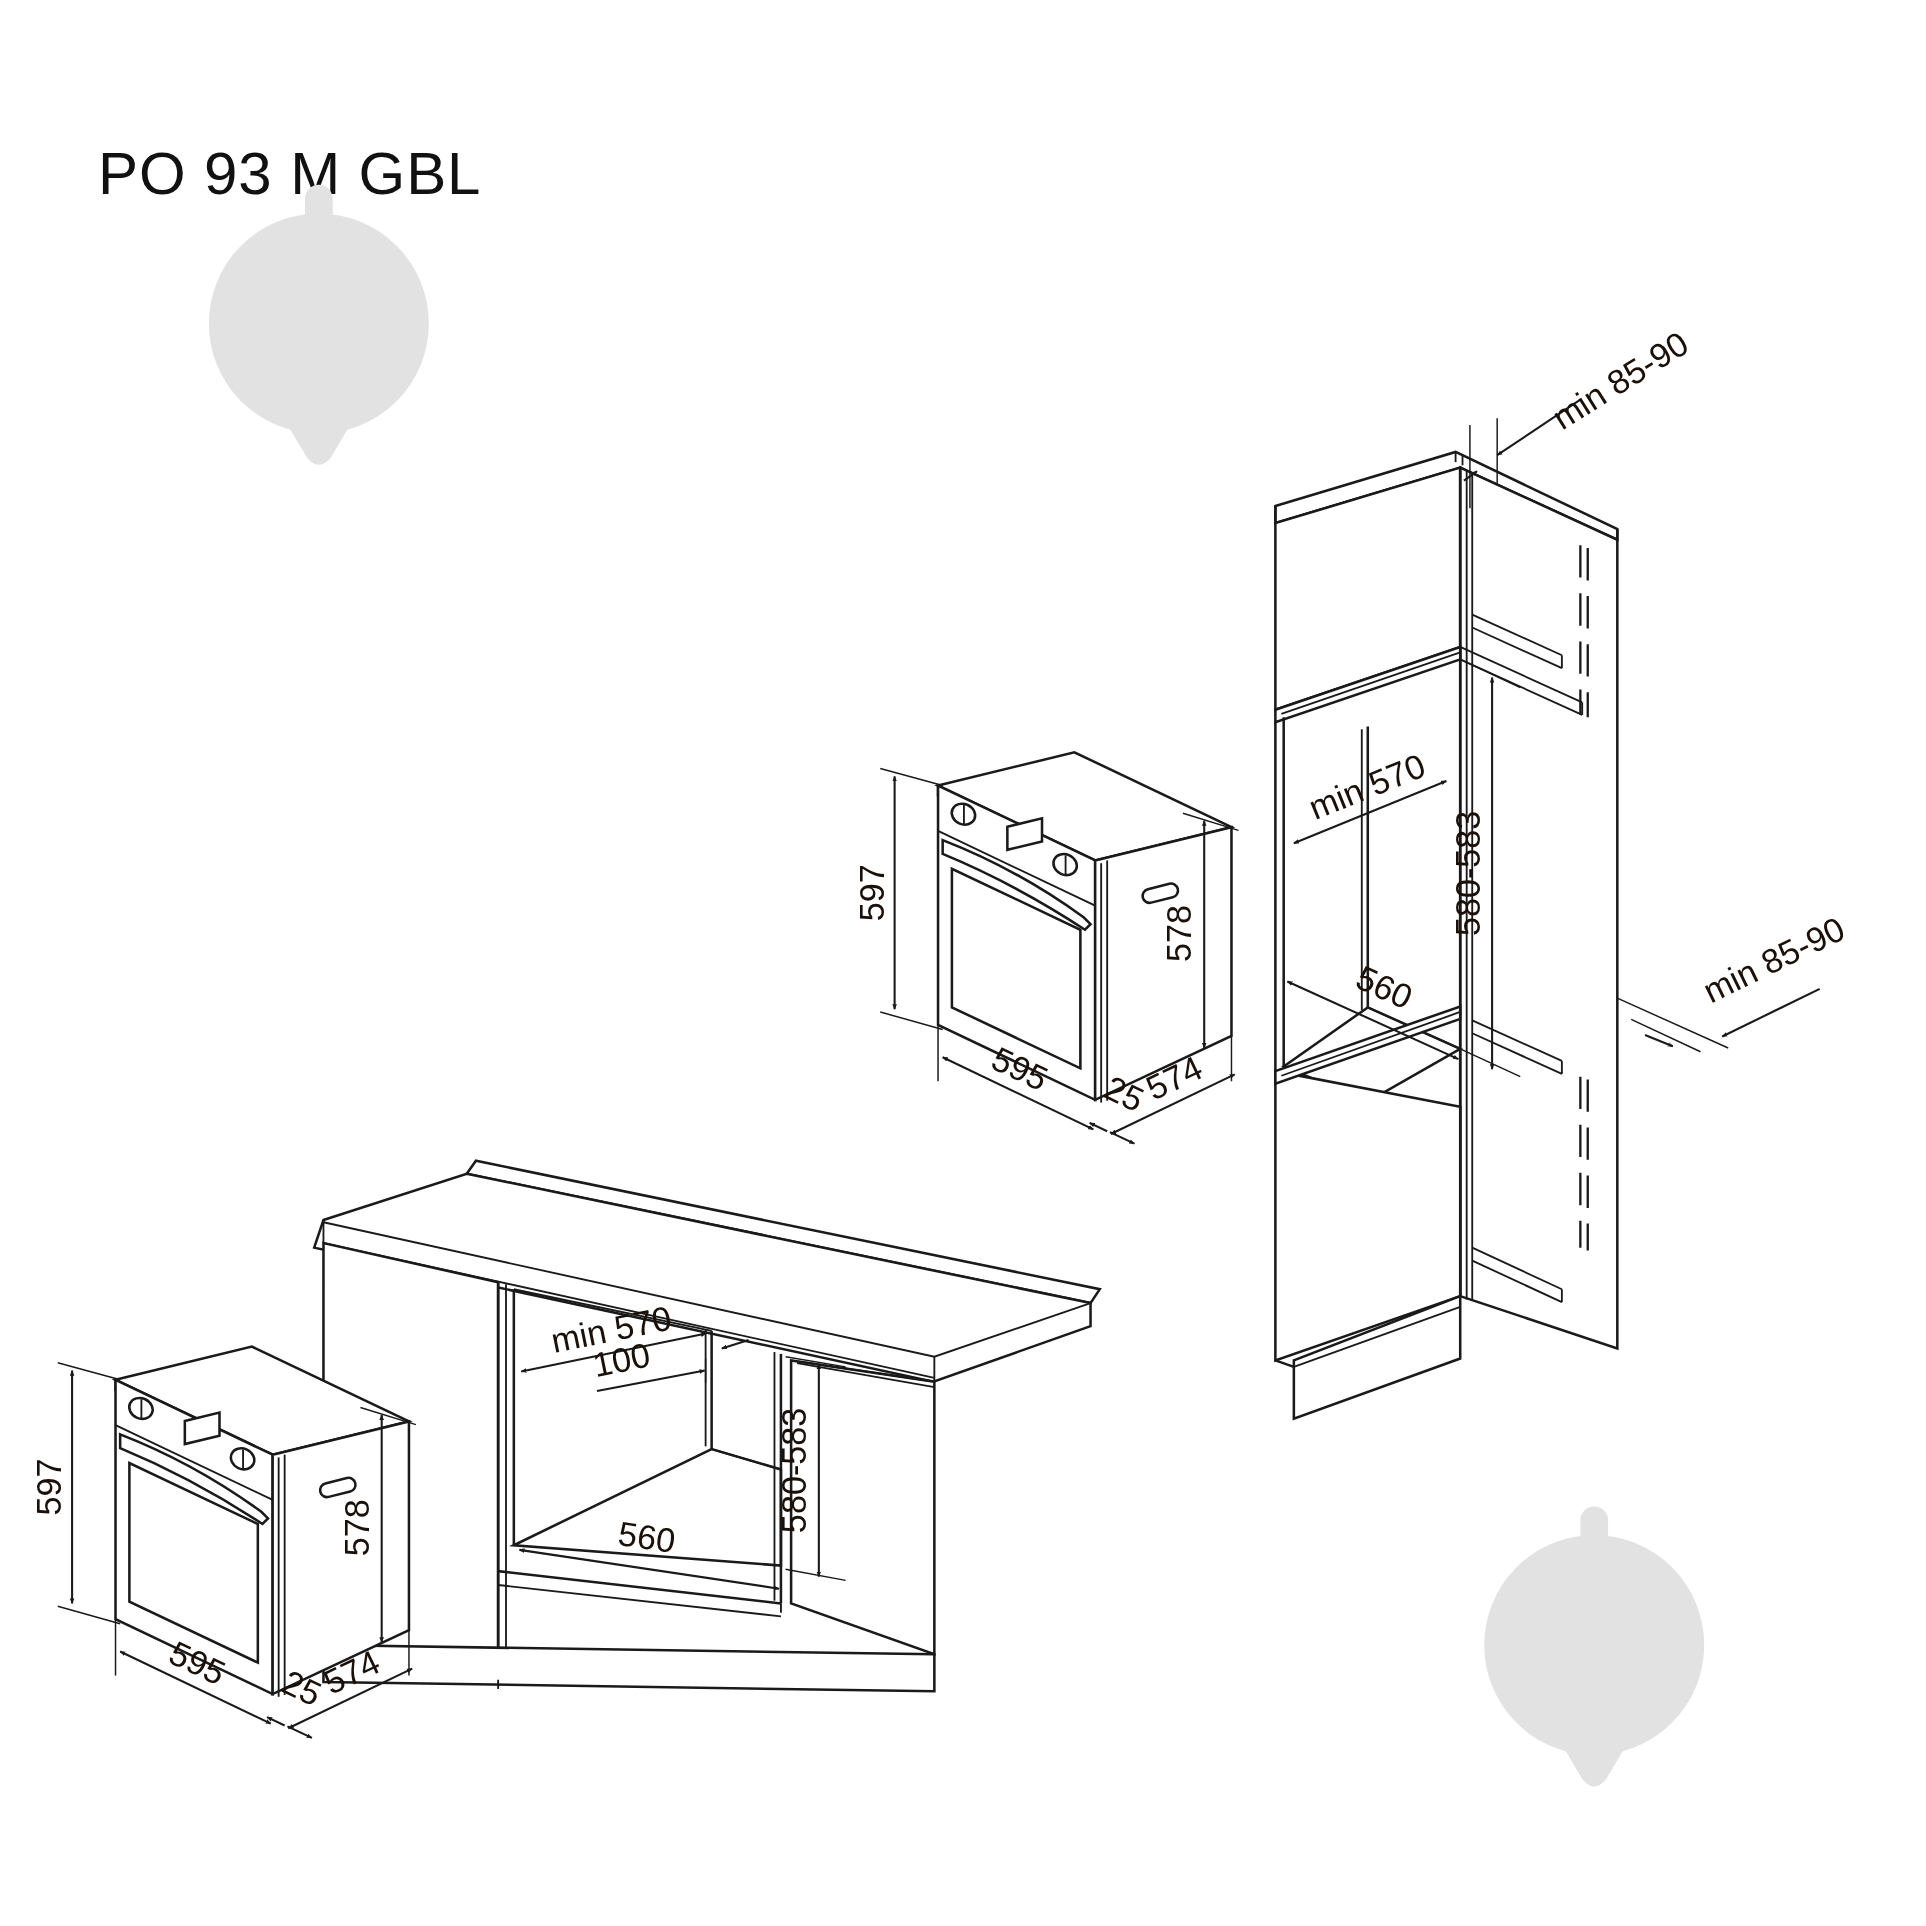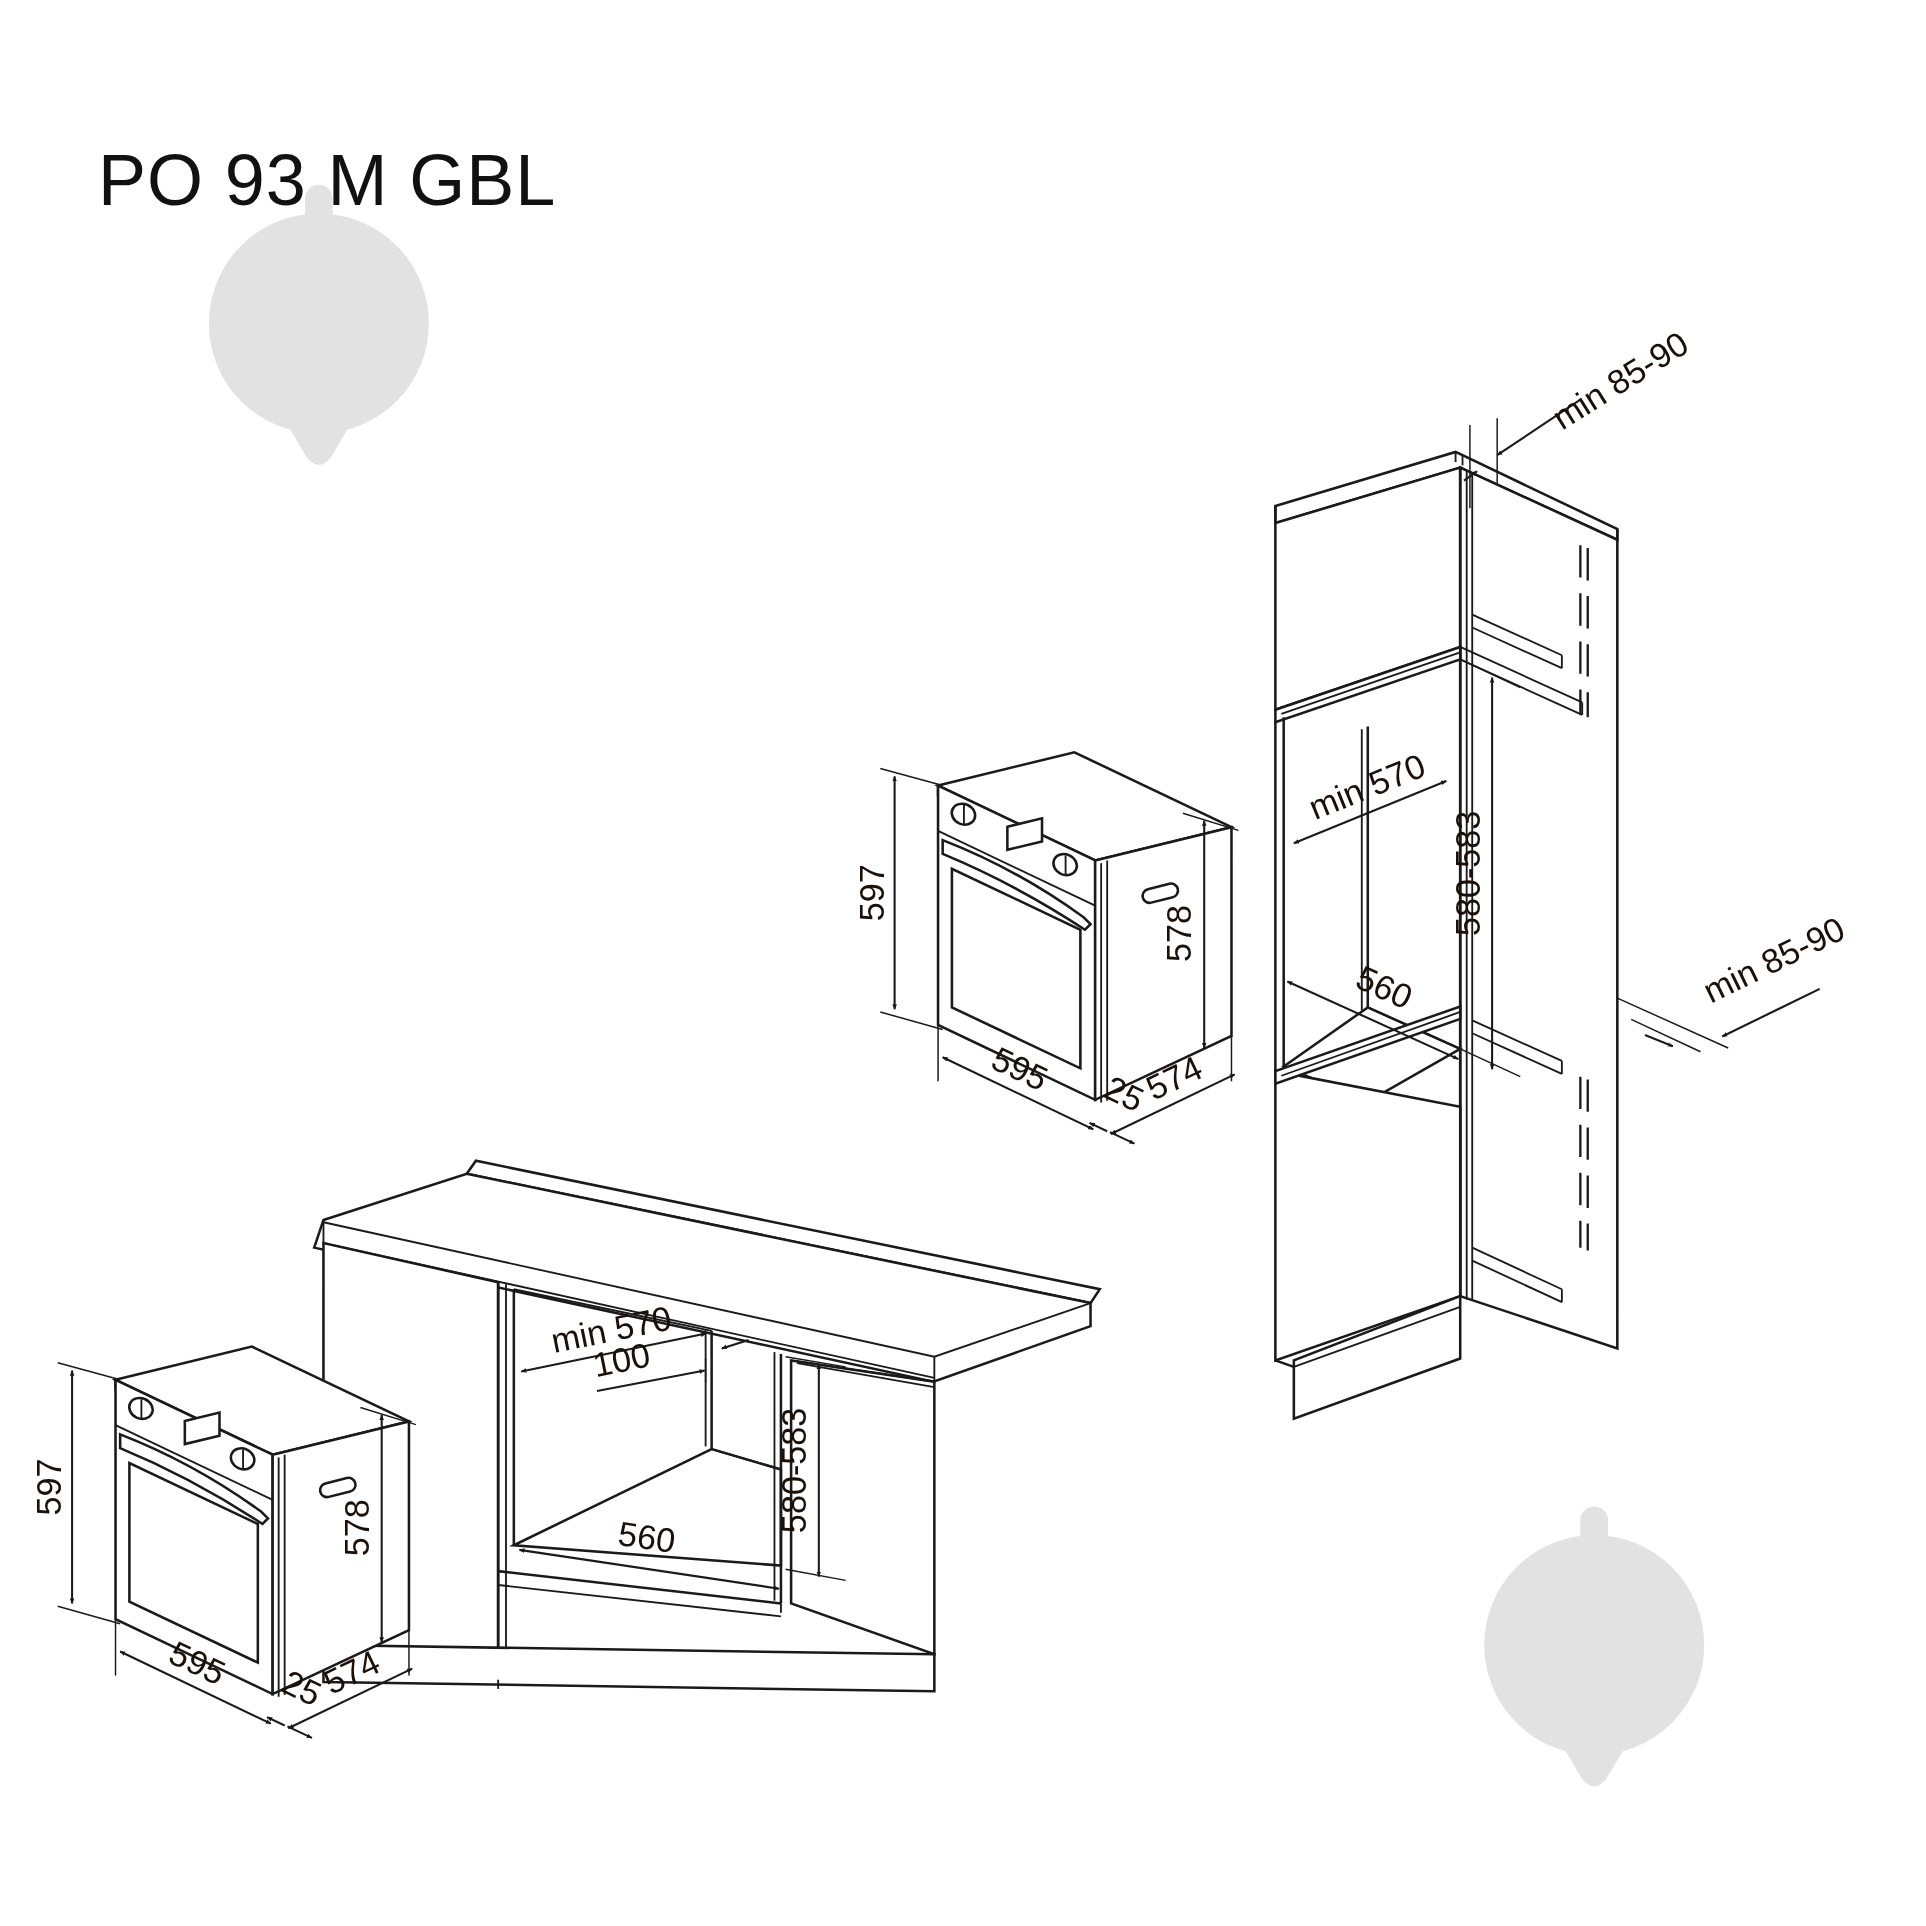--- a/index.html
+++ b/index.html
@@ -6,21 +6,21 @@
   #page{
     position:relative;
     width:1926px;height:1926px;
     background:#ffffff;
     overflow:hidden;
     font-family:"Liberation Sans", sans-serif;
   }
   #title{
     position:absolute;
     left:98px; top:139px;
-    font-size:72px;
+    font-size:60px;
     letter-spacing:0.9px;
     color:#111111;
     font-weight:400;
     white-space:nowrap;
   }
   svg.layer{position:absolute;left:0;top:0;width:1926px;height:1926px;}
   .wm{fill:#e2e2e2;}
 </style>
 </head>
 <body>

